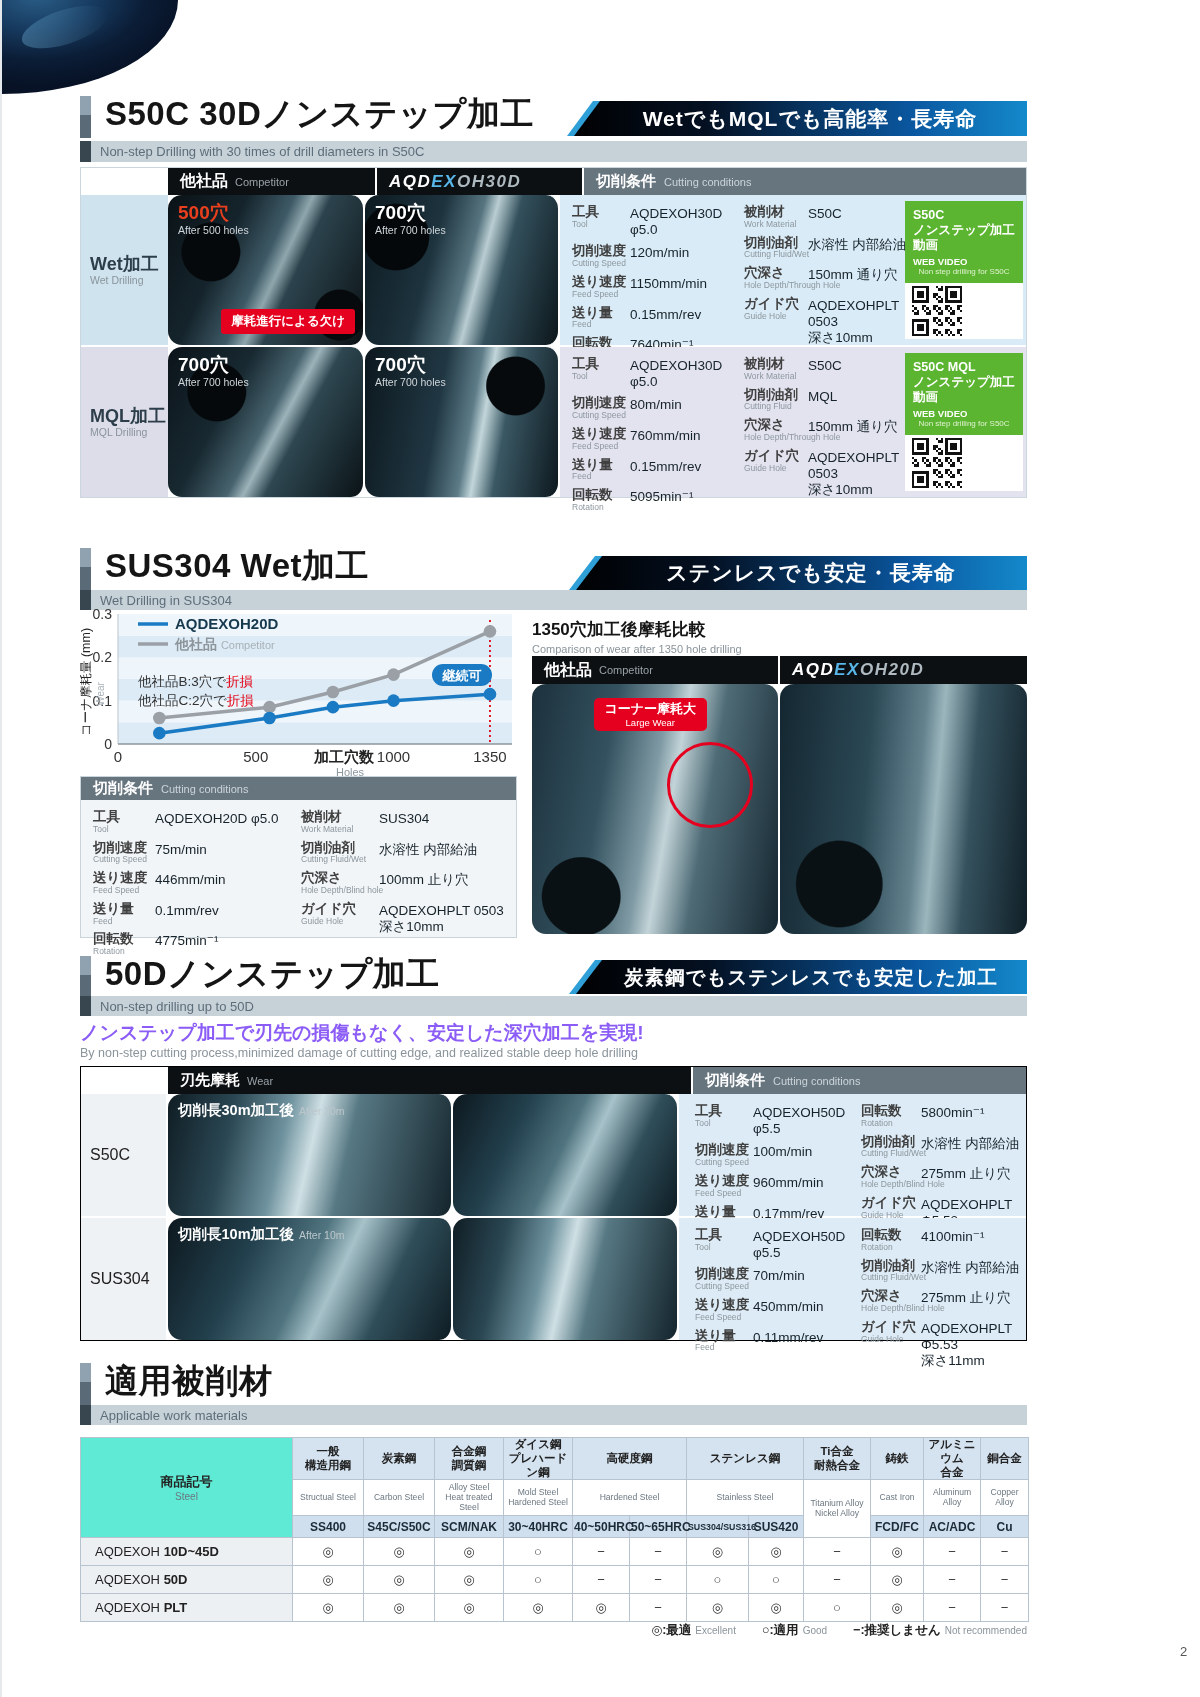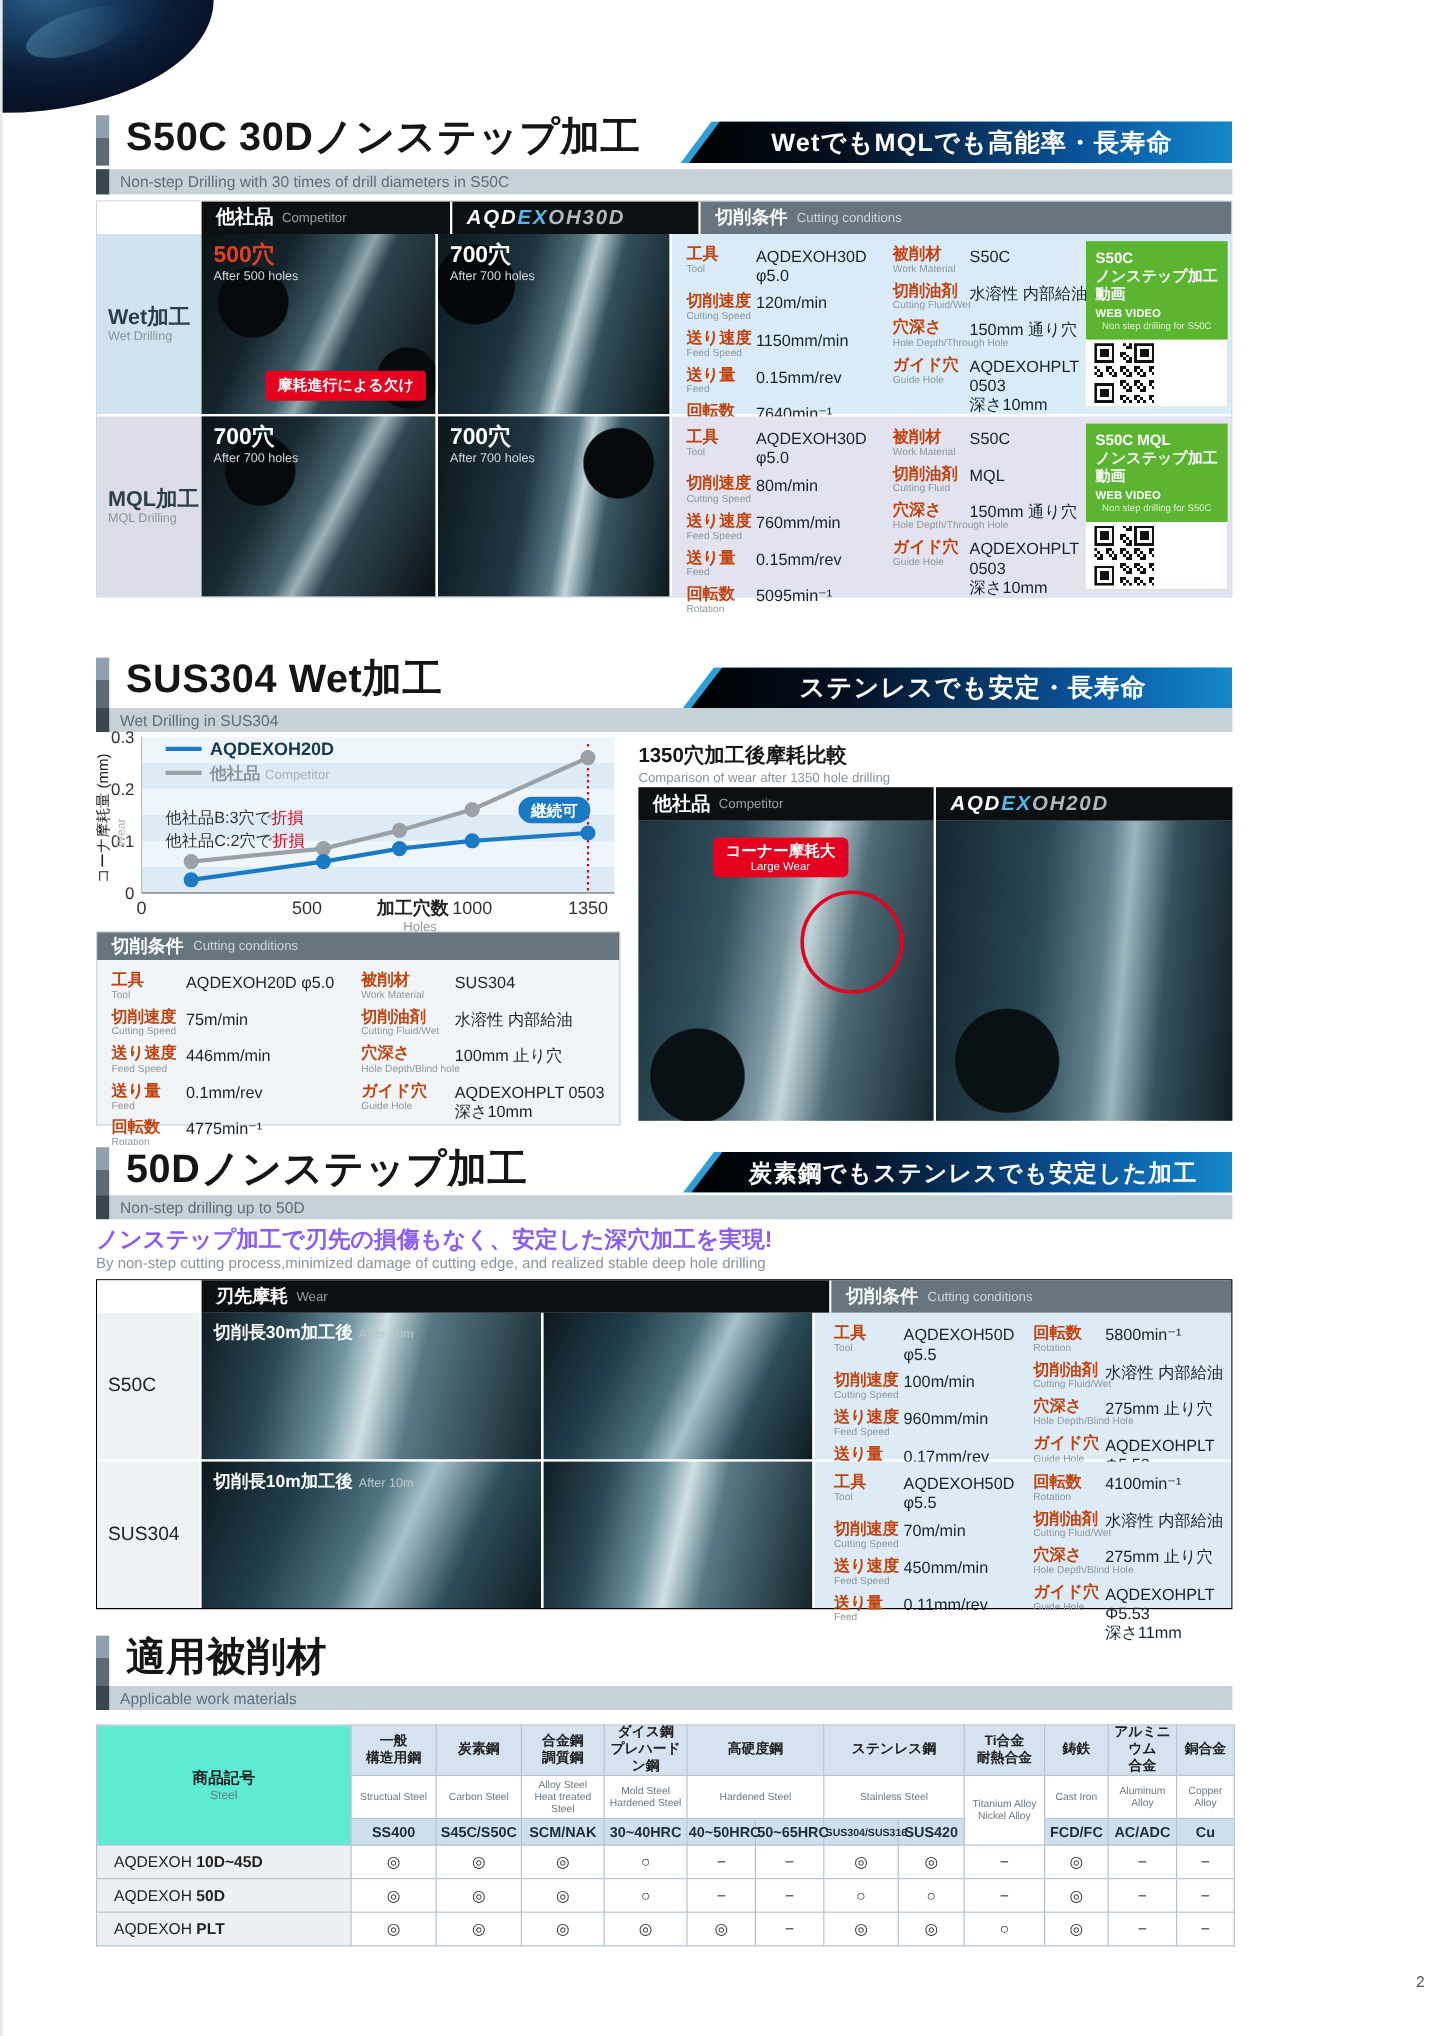--- a/index.html
+++ b/index.html
@@ -30,30 +30,30 @@
   .logo .lb{color:#58b7e8;}
   .logo .lc{color:#aeb9c0;}
   .condhead{background:#67757f;color:#fff;display:flex;align-items:center;gap:8px;padding-left:12px;}
   .condhead .jp{font-size:15px;font-weight:bold;}
   .condhead .en{font-size:11px;color:#ccd5da;}
   
   .trow{display:flex;}
   .rowlab{display:flex;flex-direction:column;justify-content:center;padding-left:9px;width:87px;box-sizing:border-box;}
   .rl-jp{font-size:18px;font-weight:bold;color:#2c3e4a;line-height:1.15;}
   .rl-en{font-size:10.5px;color:#8a949b;}
-  .photo{position:relative;overflow:hidden;}
+  .photo{position:relative;overflow:hidden;border-radius:14px;}
   .divr{border-right:2px solid #fff;}
   .holes{position:absolute;top:8px;left:10px;}
   .holes .n{font-size:19px;font-weight:bold;color:#fff;display:block;line-height:1.1;}
   .holes .n.red{color:#e8401e;}
   .holes .he{font-size:10.5px;color:#cfd6da;display:block;}
   .badge-red{position:absolute;bottom:11px;right:8px;background:#e6001f;color:#fff;font-weight:bold;font-size:12.5px;padding:4px 10px;border-radius:3px;white-space:nowrap;}
   .condarea{display:flex;position:relative;box-sizing:border-box;padding:10px 0 0 12px;flex:1;}
   .cond-item{display:grid;grid-template-columns:var(--lw,62px) 1fr;margin-bottom:6px;}
-  .cond-jp{font-size:13.5px;font-weight:bold;color:#c2410c;display:block;line-height:1.1;}
+  .cond-jp{font-size:13.5px;font-weight:bold;color:#404040;display:block;line-height:1.1;}
   .cond-en{font-size:8.5px;color:#8d979e;display:block;line-height:1.15;white-space:nowrap;}
   .cond-val{font-size:13.5px;color:#17232b;line-height:1.2;padding-top:1px;}
   
   .video{position:absolute;top:6px;right:3px;width:118px;background:#5cb531;padding:7px 8px 0 8px;box-sizing:border-box;display:flex;flex-direction:column;}
   .video .t{color:#fff;font-weight:bold;font-size:12.5px;line-height:1.2;}
   .video .web{color:#fff;font-weight:bold;font-size:9.5px;margin-top:3px;}
   .video .ven{color:#dff2cf;font-size:8px;line-height:1.2;text-align:center;}
   .video .qrwrap{background:#fff;margin:6px -8px 0 -8px;flex:1;display:flex;align-items:center;padding-left:7px;}
   
   .cbox{border:1px solid #c9d4db;background:#f1f5f8;box-sizing:border-box;}
@@ -958,16 +958,21 @@
               <td class="mark">◎</td>
               <td class="mark">○</td>
               <td class="mark">◎</td>
               <td class="mark">−</td>
               <td class="mark">−</td>
             </tr>
           </tbody>
         </table>
       </div>
 
+    <div class="legend abs" style="left:0;top:1620px;width:947px;">
+      <span><span class="lg-jp">◎:最適</span><span class="lg-en">Excellent</span></span>
+      <span><span class="lg-jp">○:適用</span><span class="lg-en">Good</span></span>
+      <span><span class="lg-jp">−:推奨しません</span><span class="lg-en">Not recommended</span></span>
+    </div>
   </div>
 
   <div class="pagenum">2</div>
 </div>
 
 </body></html>

